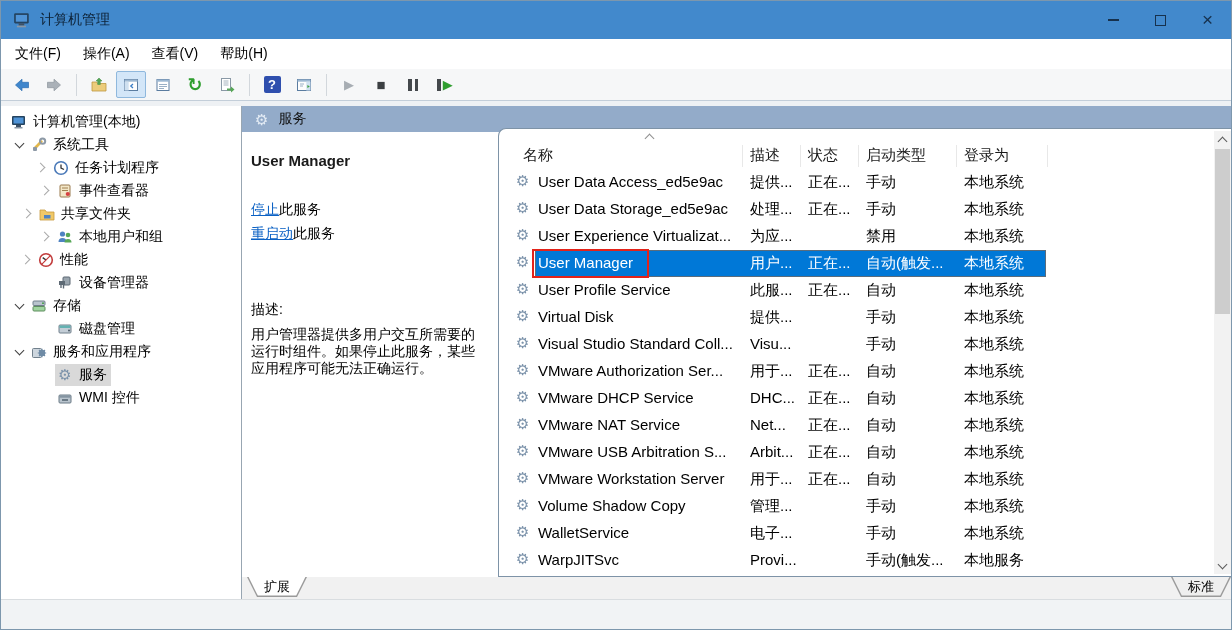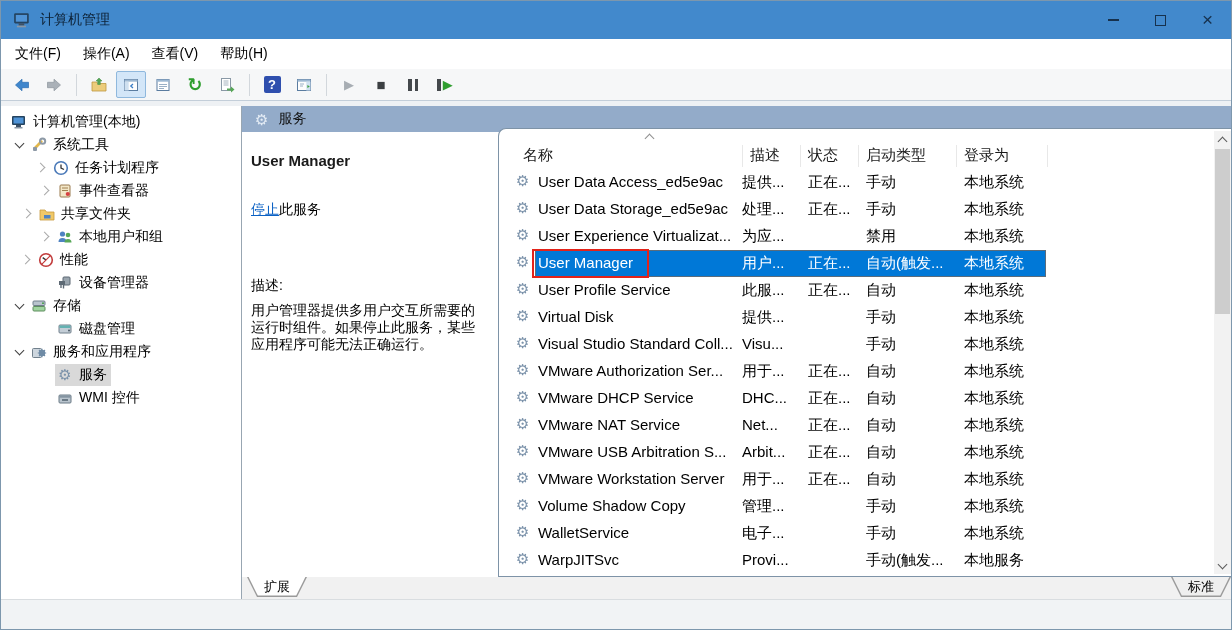--- a/index.html
+++ b/index.html
@@ -68,21 +68,21 @@
   .list-panel{position:relative;flex:1;align-self:flex-start;height:calc(100% + 4px);margin-top:-4px;box-sizing:border-box;background:#fff;border:1px solid #7e93a7;border-right:none;border-top-left-radius:8px;z-index:2;overflow:hidden;min-width:0;}
   .sort-chev{position:absolute;top:6px;left:147px;width:6px;height:6px;border-left:1.3px solid #8f8f8f;border-top:1.3px solid #8f8f8f;transform:rotate(45deg);}
   .col-headers{position:absolute;top:14px;left:0;right:18px;height:26px;font-size:15px;color:#1a1a1a;}
   .col-h{position:absolute;top:3px;white-space:nowrap;}
   .h-name{left:24px;}.h-desc{left:251px;}.h-status{left:309px;}.h-startup{left:367px;}.h-logon{left:465px;}
   .col-sep{position:absolute;top:2px;height:22px;width:1px;background:#e8e8e8;}
   .rows{position:absolute;top:40px;left:0;right:18px;bottom:1px;overflow:hidden;}
   .svc-row{position:relative;height:27px;font-size:15px;color:#000;}
   .svc-icon{position:absolute;left:17px;top:4px;font-size:15px;line-height:1;color:#7b92aa;}
   .cell{position:absolute;top:4px;white-space:nowrap;}
-  .c-name{left:39px;}.c-desc{left:243px;}.c-status{left:309px;}.c-startup{left:367px;}.c-logon{left:465px;}
+  .c-name{left:39px;}.c-desc{left:251px;}.c-status{left:309px;}.c-startup{left:367px;}.c-logon{left:465px;}
   .svc-row.sel .cell{color:#fff;z-index:2;}
   .sel-bg{position:absolute;left:36px;width:511px;top:0;bottom:0;background:#0078d7;border:1px solid #5a6c7c;box-sizing:border-box;}
   .red-box{position:absolute;left:33px;top:-1px;width:117px;height:29px;border:2px solid #e3231a;box-sizing:border-box;z-index:6;}
 
   
   .vscroll{position:absolute;top:2px;right:0;width:17px;bottom:2px;background:#f2f2f2;z-index:5;}
   .vs-up,.vs-down{position:absolute;left:0;width:17px;height:17px;display:flex;align-items:center;justify-content:center;}
   .vs-up{top:0;}.vs-down{bottom:0;}
   .vs-chev{width:6px;height:6px;border-right:1.4px solid #5a5a5a;border-bottom:1.4px solid #5a5a5a;}
   .vs-up .vs-chev{transform:rotate(-135deg);margin-top:3px;}
@@ -436,20 +436,21 @@
         <span class="hdr-gear">⚙</span>
         <span>服务</span>
       </div>
 
       <div class="content-row">
 
         <div class="detail-pane">
           <div class="svc-name">User Manager</div>
           <div class="svc-links">
             <div><a class="link">停止</a><span>此服务</span></div>
+            <div><a class="link">重启动</a><span>此服务</span></div>
           </div>
           <div class="desc-label">描述:</div>
           <div class="desc-text">用户管理器提供多用户交互所需要的运行时组件。如果停止此服务，某些应用程序可能无法正确运行。</div>
         </div>
 
         <div class="list-panel">
           <span class="sort-chev"></span>
           <div class="col-headers">
             <span class="col-h h-name">名称</span>
             <span class="col-h h-desc">描述</span>

